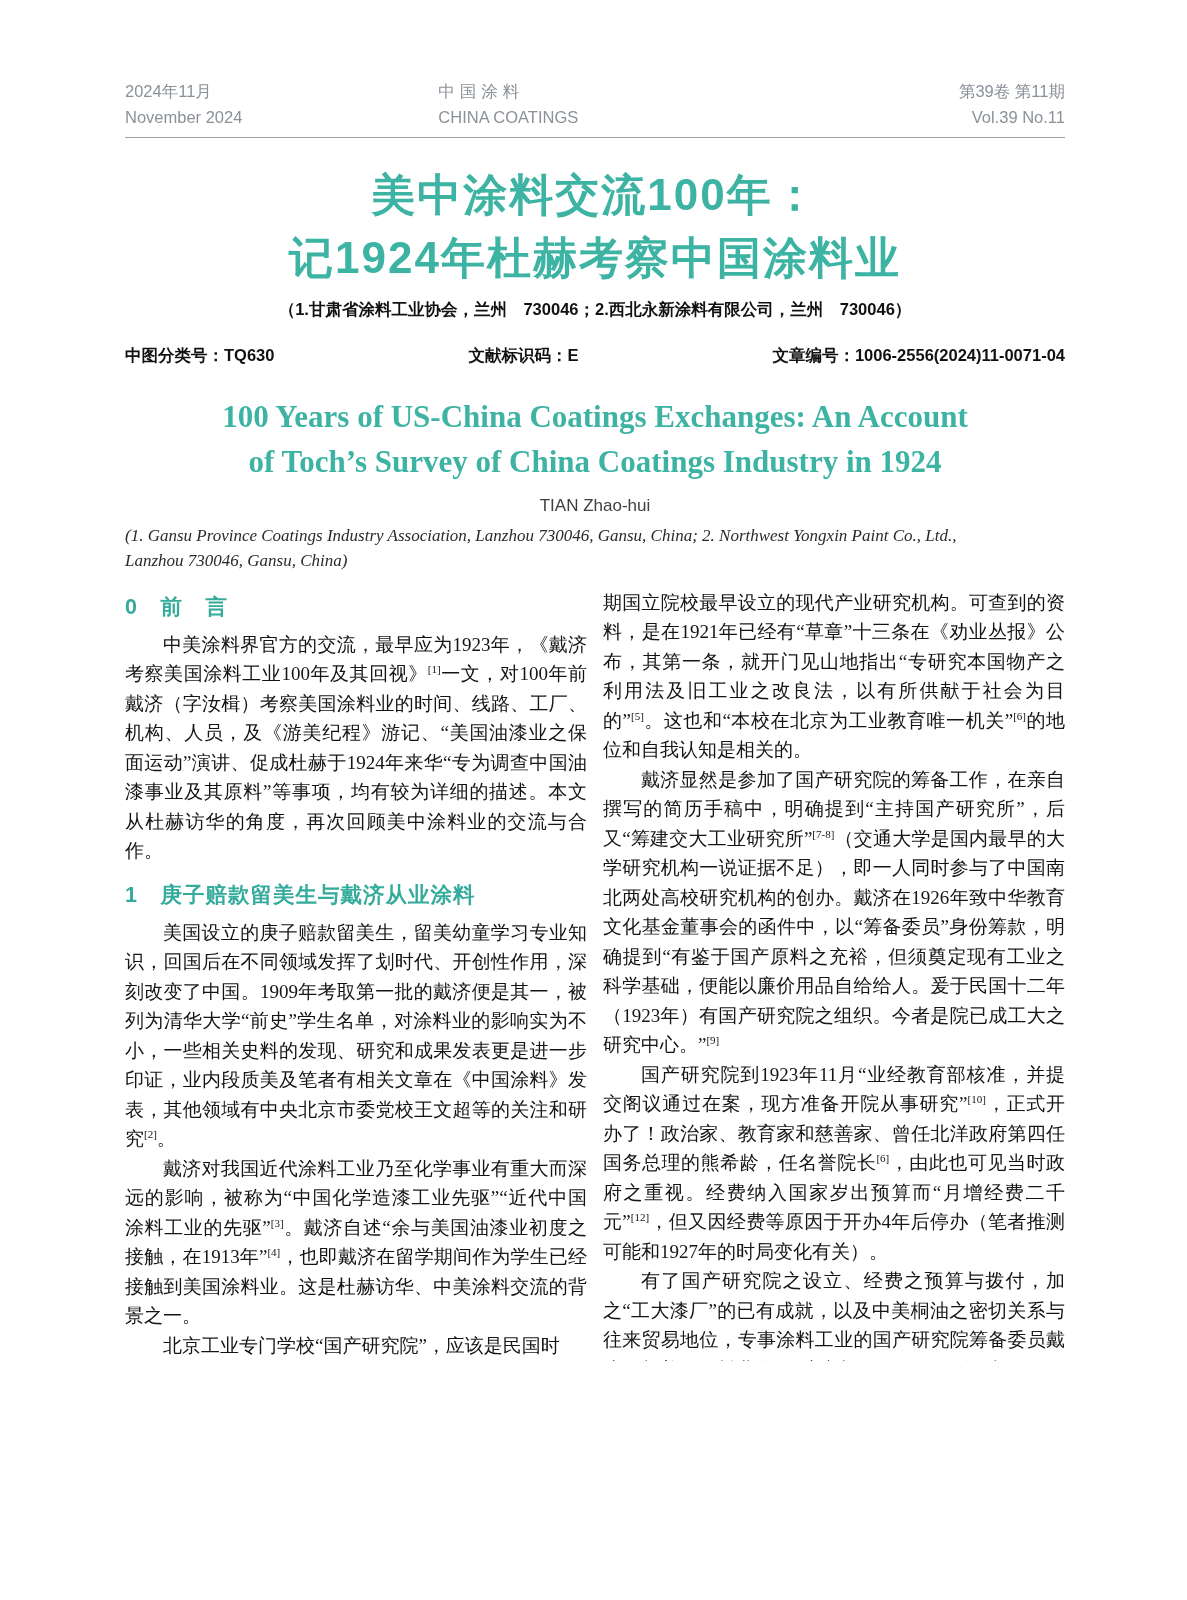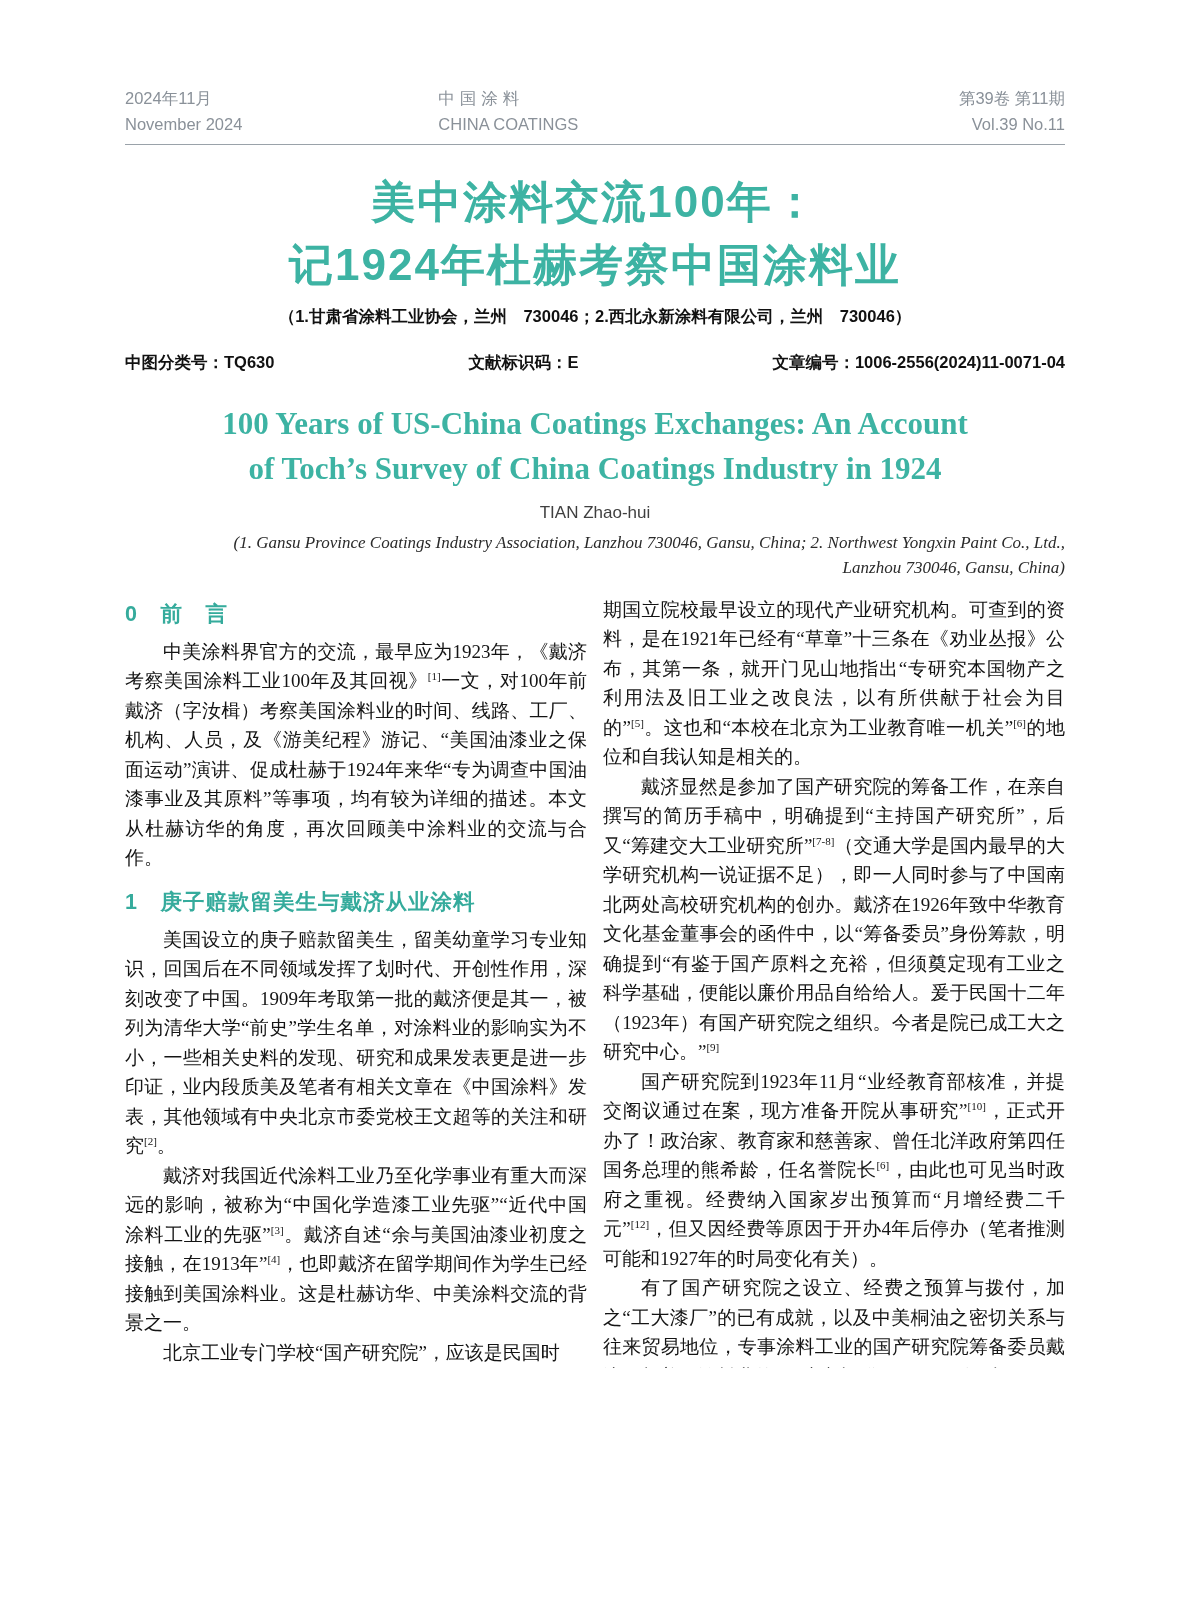--- a/index.html
+++ b/index.html
@@ -1,19 +1,19 @@
 <!DOCTYPE html>
 <html><head>
 <meta charset="utf-8">
 <style>
   html,body{margin:0;padding:0;background:#ffffff;}
   .page{
     position:relative;
     width:1187px;height:1352px;
-    margin:16px auto;background:#ffffff;
+    margin:9px auto;background:#ffffff;
     font-family:"Liberation Serif", serif;
     color:#1c1c1c;overflow:hidden;
   }
   .content{padding:0 122px 0 125px;}
   
   .jheader{
     display:flex;justify-content:space-between;align-items:flex-end;
     padding-top:70px;padding-bottom:7px;
     border-bottom:1.5px solid #9aa2a9;
     color:#8a9199;
@@ -45,21 +45,21 @@
   }
   .doi-row{margin-top:13px;font-size:16.5px;color:#111;}
   
   .en-title{
     margin:28px 0 0 0;text-align:center;
     font-family:"Liberation Serif", serif;font-weight:bold;
     font-size:31px;line-height:1.45;color:#3db3a3;
   }
   .en-author{margin-top:11px;text-align:center;font-family:"Liberation Sans", sans-serif;
     font-size:17px;color:#3f3f3f;}
-  .en-affil{margin-top:7px;text-align:right;font-style:italic;
+  .en-affil{margin-top:7px;text-align:left;font-style:italic;
     font-size:17px;line-height:1.5;color:#2a2a2a;}
   
   .columns{display:flex;gap:16px;margin-top:14px;}
   .col{flex:1;min-width:0;}
   .sec-h{
     font-family:"Liberation Sans", sans-serif;font-weight:bold;
     font-size:21.5px;color:#35ab9c;margin:14px 0 9px 0;letter-spacing:1px;
   }
   .sec-h.first{margin-top:4px;}
   .para{

